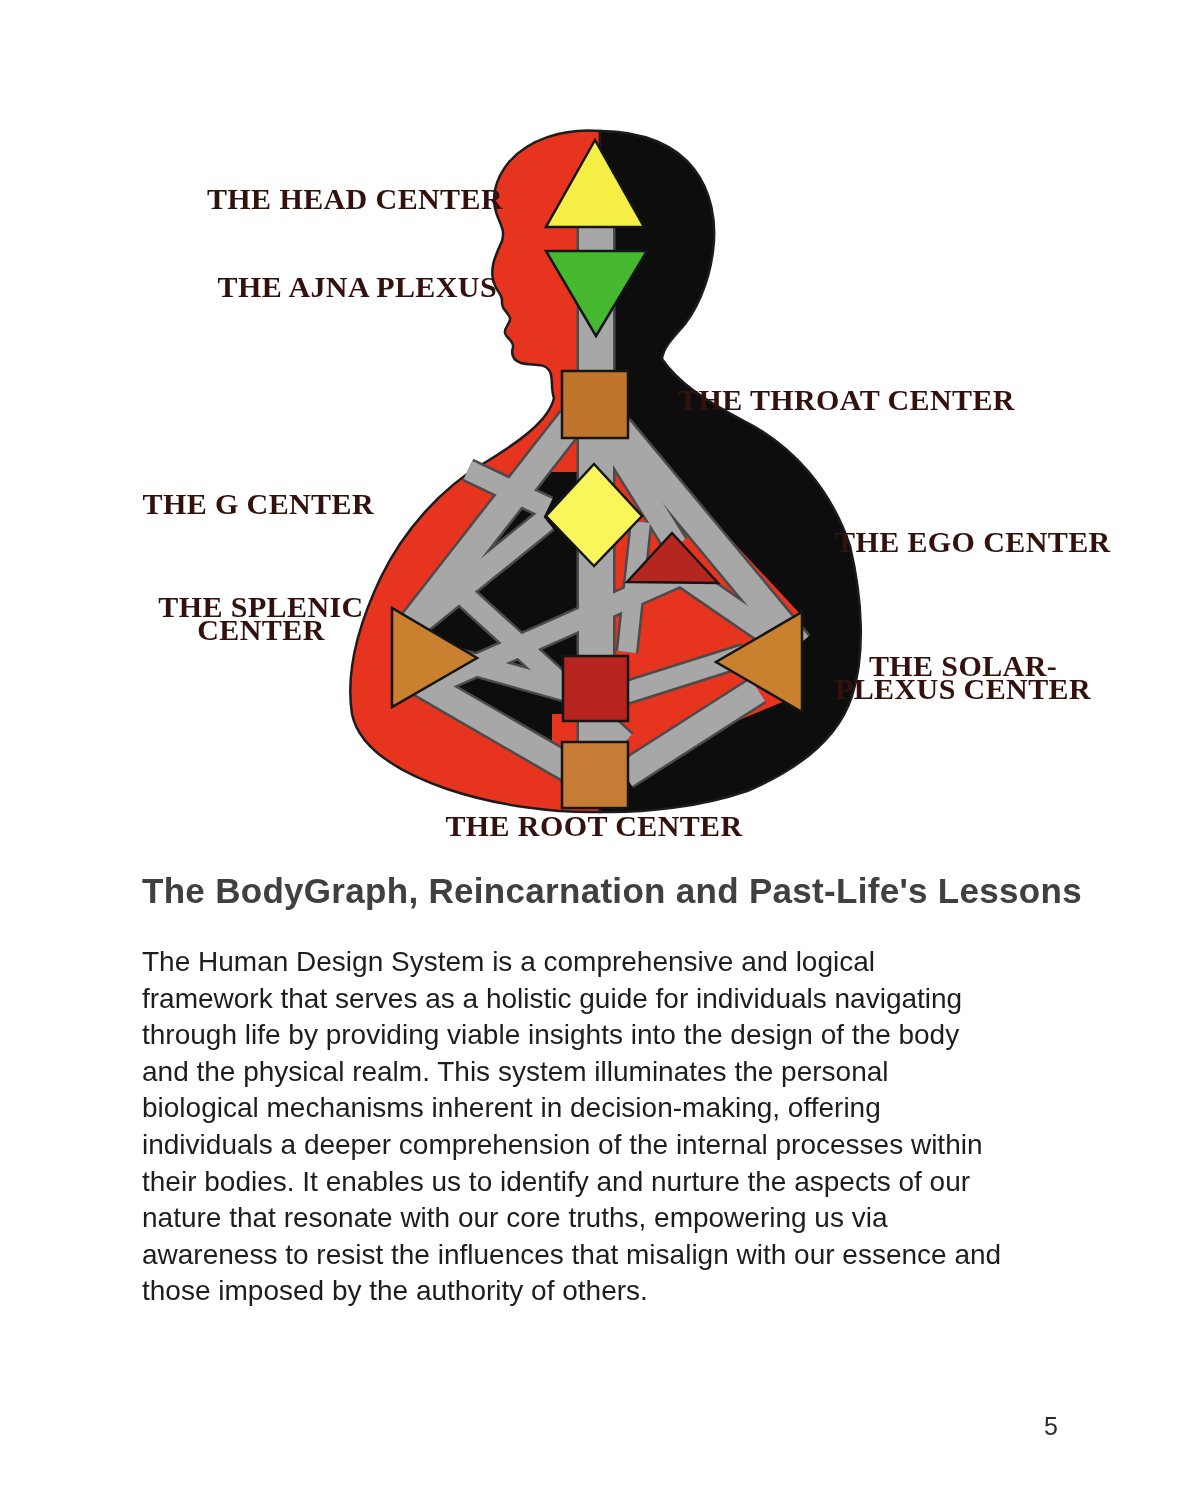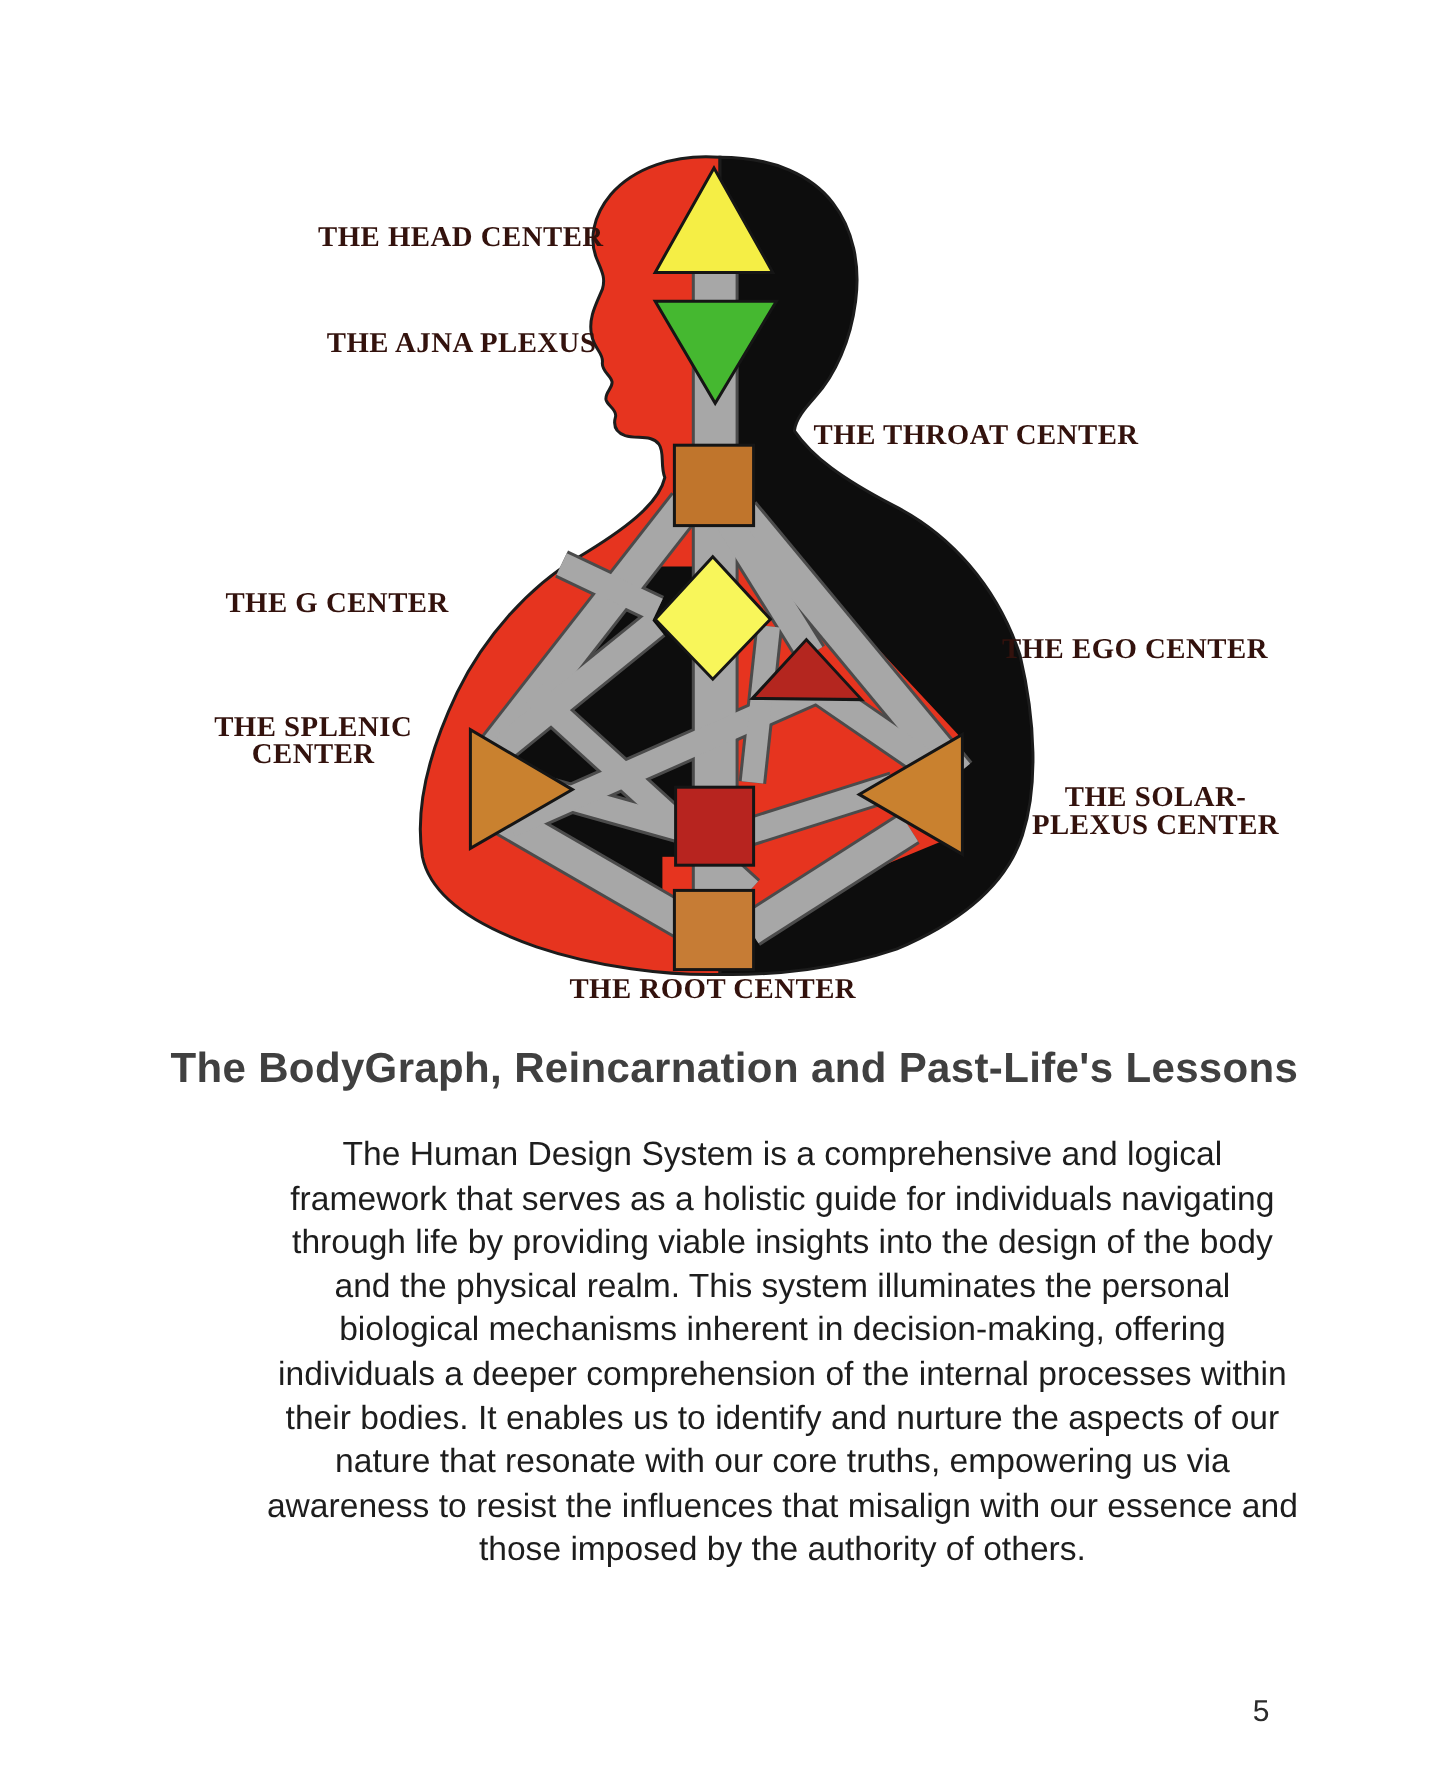--- a/index.html
+++ b/index.html
@@ -4,35 +4,34 @@
 <style>
   html,body{margin:0;padding:0;}
   body{
     width:1200px;height:1486px;position:relative;background:#ffffff;
     font-family:"Liberation Sans","DejaVu Sans",sans-serif;overflow:hidden;
   }
   .diagram-svg{position:absolute;left:0;top:0;width:1200px;height:860px;}
   .dg-label{
     position:absolute;
     font-family:"Liberation Serif","DejaVu Serif",serif;
-    font-weight:700;font-size:24px;line-height:23px;
+    font-weight:700;font-size:30px;line-height:23px;
     color:#33120d;letter-spacing:0.4px;white-space:pre-line;
   }
   .dg-label.right{text-align:right;}
   .dg-label.center{text-align:center;}
   .article-heading{
     position:absolute;left:142px;top:871px;
     font-size:35px;font-weight:700;color:#404040;letter-spacing:0.3px;
     white-space:nowrap;
   }
   .article-paragraph{
     position:absolute;left:142px;top:944px;width:1020px;
     font-size:28px;line-height:36.6px;color:#1d1d1d;
     white-space:pre-line;
-    text-align:center;
   }
   .page-number{
     position:absolute;left:1044px;top:1412px;
     font-size:25px;color:#2b2b2b;
   }
 </style>
 </head>
 <body>
 
 <svg class="diagram-svg" viewBox="0 0 1200 860" aria-hidden="true">
@@ -109,21 +108,21 @@
   <polygon stroke="#151515" stroke-width="2.5" points="594,464 642,516 594,566 546,516" fill="#f8f65a"></polygon>
   <polygon stroke="#151515" stroke-width="2.5" points="627,582 718,583 672,533" fill="#b4261f"></polygon>
   <polygon stroke="#151515" stroke-width="2.5" points="392,608 392,707 477,658" fill="#c9812f"></polygon>
   <polygon stroke="#151515" stroke-width="2.5" points="802,612 802,712 716,662" fill="#c9812f"></polygon>
   <rect stroke="#151515" stroke-width="2.5" x="563" y="656" width="65" height="65" fill="#b7241f"></rect>
   <rect stroke="#151515" stroke-width="2.5" x="562" y="742" width="66" height="66" fill="#c67c35"></rect>
 </svg>
 
 <div class="dg-label right" style="right:697px;top:187px;">THE HEAD CENTER</div>
 <div class="dg-label right" style="right:703px;top:275px;">THE AJNA PLEXUS</div>
-<div class="dg-label" style="left:678px;top:352px;text-align:center;">THE THROAT CENTER</div>
+<div class="dg-label" style="left:678px;top:388px;text-align:center;">THE THROAT CENTER</div>
 <div class="dg-label right" style="right:826px;top:492px;">THE G CENTER</div>
 <div class="dg-label" style="left:835px;top:530px;">THE EGO CENTER</div>
 <div class="dg-label center" style="left:141px;width:240px;top:595px;">THE SPLENIC
 CENTER</div>
 <div class="dg-label center" style="left:832px;width:262px;top:621px;margin-top:33px;">THE SOLAR-
 PLEXUS CENTER</div>
 <div class="dg-label center" style="left:444px;width:300px;top:814px;">THE ROOT CENTER</div>
 
 <div class="article-heading">The BodyGraph, Reincarnation and Past-Life's Lessons</div>
 <div class="article-paragraph">The Human Design System is a comprehensive and logical

